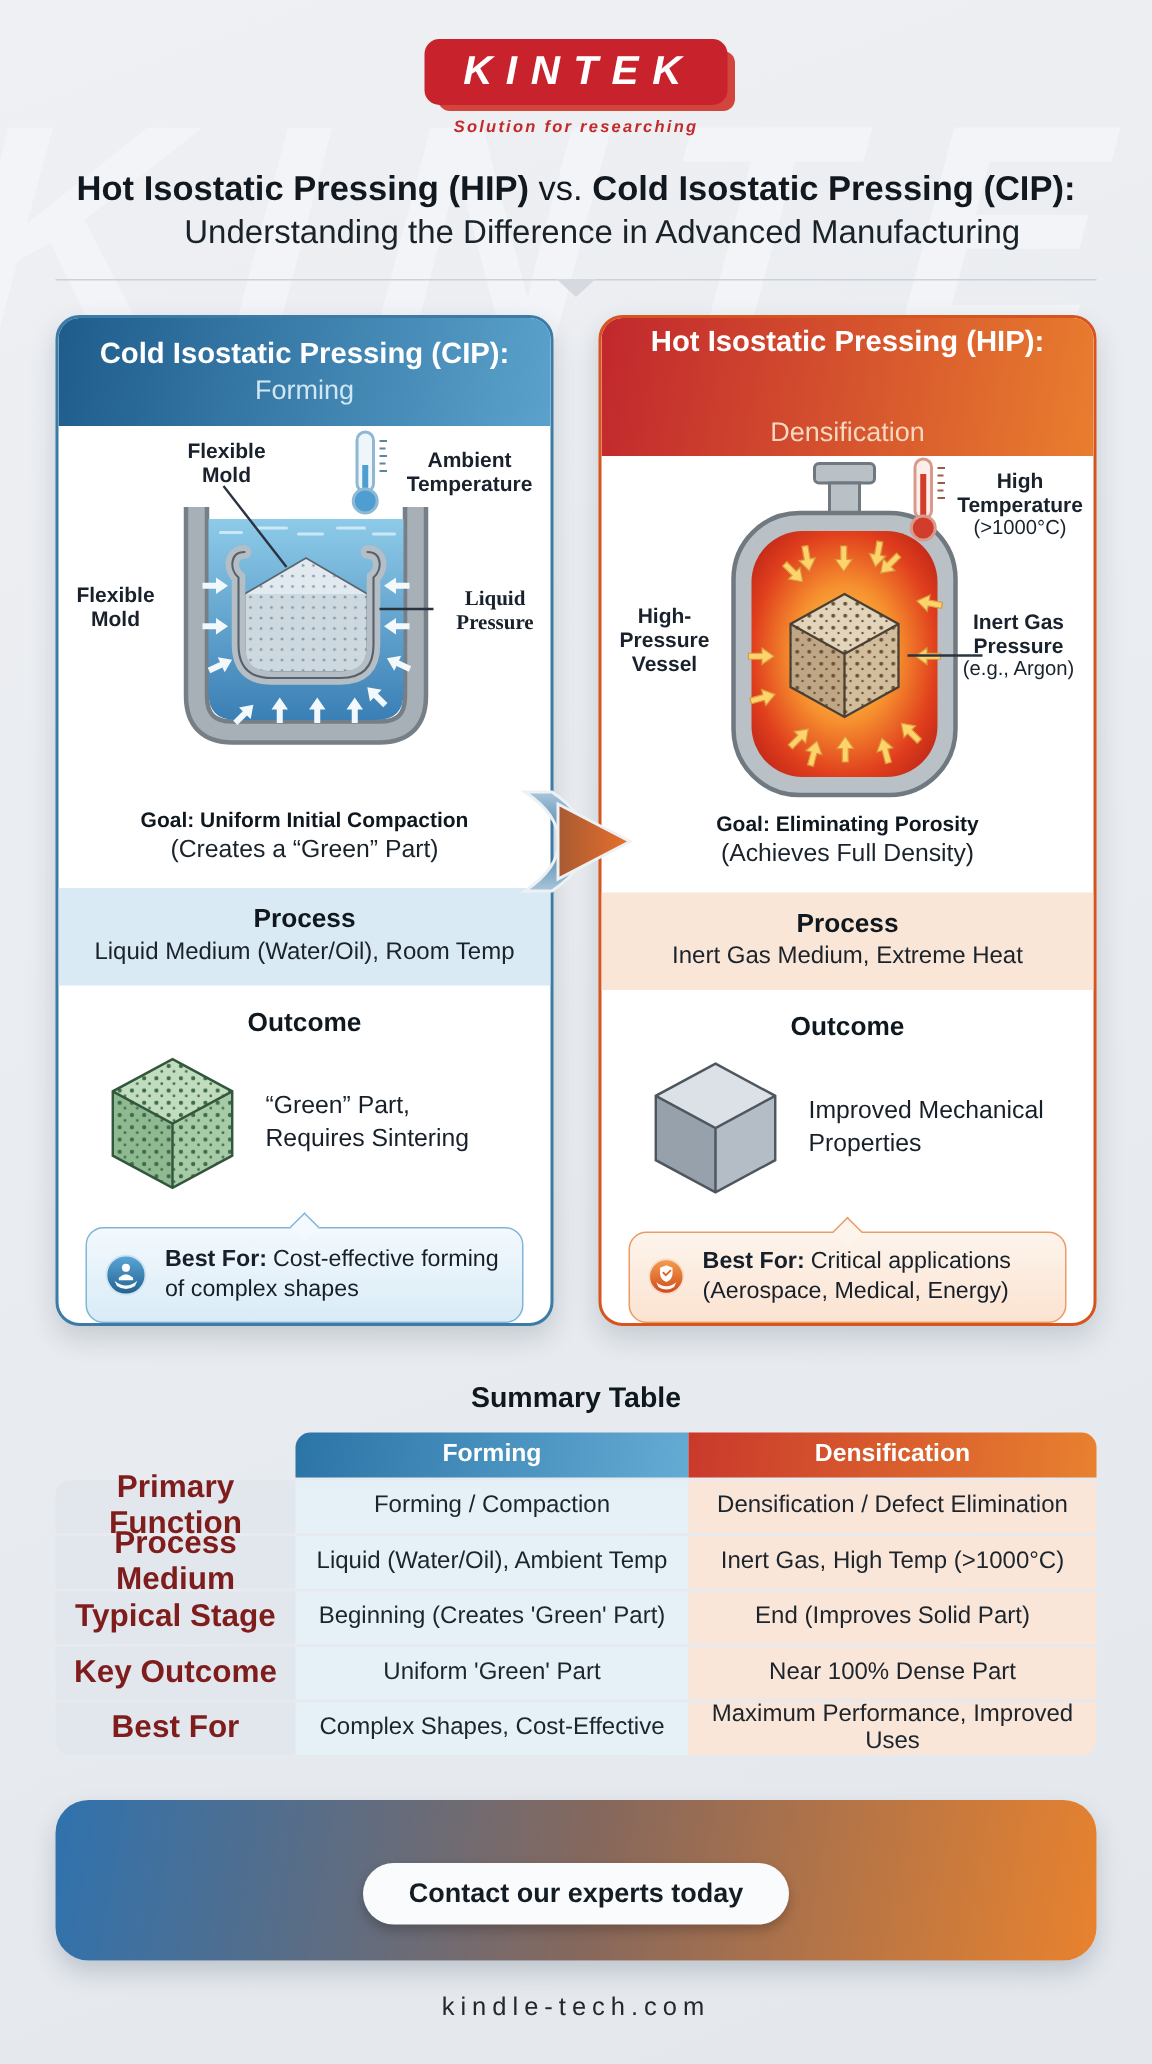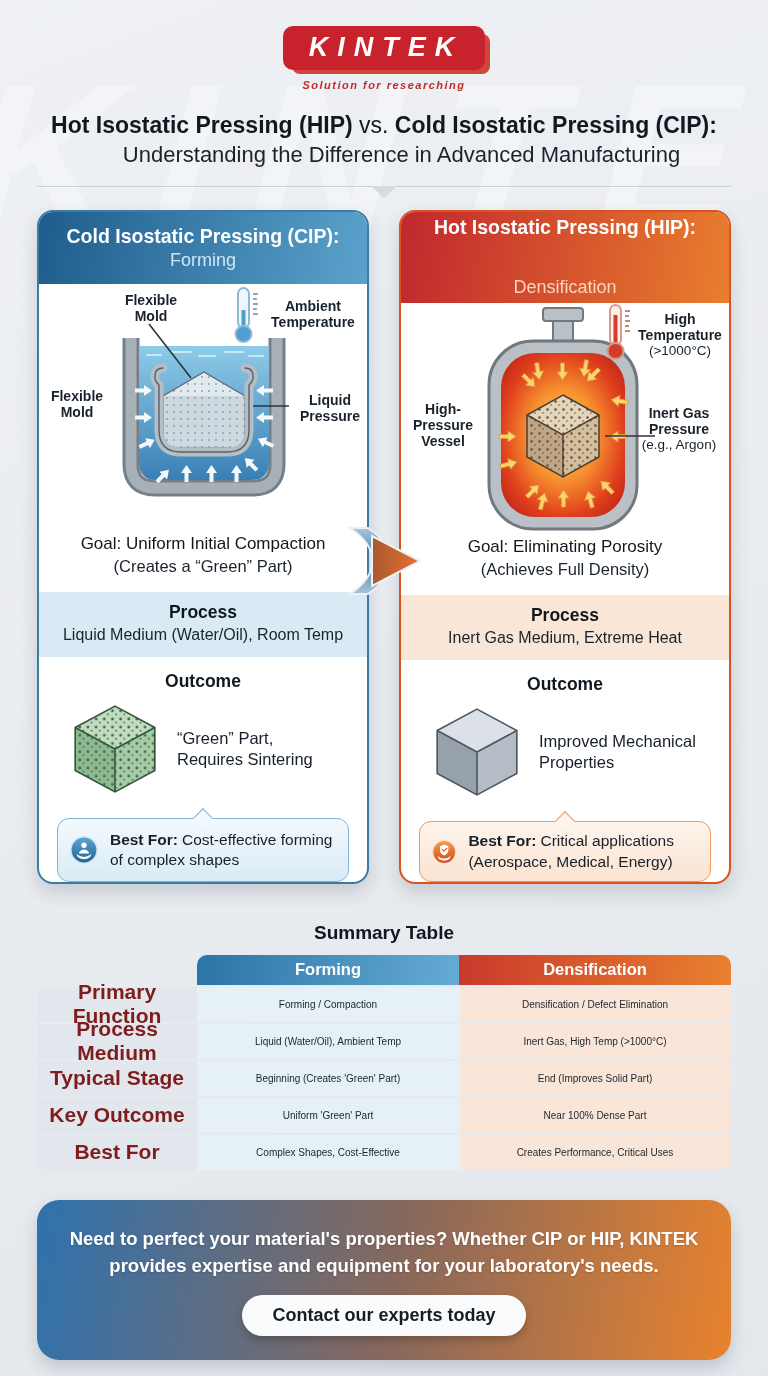--- a/index.html
+++ b/index.html
@@ -43,27 +43,27 @@
   .hip .card-sub { color:#f7d7bf; }
 
   .diagram { position:relative; height:238px; }
   .diagram svg { position:absolute; left:0; top:0; }
   .lbl { position:absolute; font-size:14px; font-weight:bold; color:#19222c;
     text-align:center; line-height:1.15; }
   .lbl .sub { font-weight:normal; font-size:13.5px; }
   .lbl-mold-top { left:74px; top:8px; width:76px; }
   .lbl-ambient  { left:222px; top:14px; width:104px; }
   .lbl-mold-left{ left:4px;  top:104px; width:68px; }
-  .lbl-liquid   { left:252px; top:108px; width:78px; }
+  .lbl-liquid   { left:252px; top:108px; width:78px;font-family:Liberation Serif, serif; }
   .lbl-hightemp { right:2px; top:8px;  width:94px; }
   .lbl-vessel   { left:2px;  top:98px; width:80px; }
   .lbl-inert    { right:0px; top:102px; width:100px; }
 
   .goal { text-align:center; padding:16px 10px 12px; }
-  .goal-main { font-weight:normal; font-size:17px; color:#10181f; }
+  .goal-main { font-weight:bold; font-size:14px; color:#10181f; }
   .goal-sub  { font-size:16.5px; color:#1a232c; margin-top:3px; }
   .process { text-align:center; padding:10px 8px 13px; margin-top:4px; }
   .cip .process { background:#daeaf4; }
   .hip .process { background:#fae6d6; }
   .sec-title { font-weight:bold; font-size:17.5px; color:#10181f; }
   .sec-desc  { font-size:16px; color:#1a232c; margin-top:3px; }
   .outcome { text-align:center; padding-top:14px; }
   .outcome-row { display:flex; align-items:center; justify-content:center; gap:16px; margin-top:8px; }
   .outcome-text { font-size:16.5px; color:#17202a; text-align:left; width:160px; line-height:1.3; }
 
@@ -82,21 +82,21 @@
 
   
   .summary-title { text-align:center; font-size:19px; font-weight:bold; color:#10181f; margin-top:38px; }
   .sum-table { width:694px; margin:11px auto 0; display:grid;
     grid-template-columns:160px 262px 272px; row-gap:2px; }
   .sum-table > div { display:flex; align-items:center; justify-content:center; text-align:center; }
   .h-blank { background:transparent; height:30px; }
   .h-col { height:30px; color:#fff; font-weight:bold; font-size:16.5px; }
   .h-form { background:linear-gradient(95deg,#2b74a6,#64abd4); border-radius:10px 0 0 0; }
   .h-dens { background:linear-gradient(95deg,#c9392b,#e8812f); border-radius:0 10px 0 0; }
-  .cell { height:35px; font-size:10px; color:#1c242c; padding:2px 6px; }
+  .cell { height:35px; font-size:16px; color:#1c242c; padding:2px 6px; }
   .cell-label { background:#e2e7ed; font-weight:bold; font-size:21px; color:#7f1d1d; }
   .cell-form { background:#e6f0f7; }
   .cell-dens { background:#f9e6d9; }
   .rad-tl { border-radius:10px 0 0 0; } .rad-bl { border-radius:0 0 0 10px; } .rad-br { border-radius:0 0 10px 0; }
 
   
   .cta { width:694px; margin:30px auto 0; border-radius:22px; padding:26px 20px 24px;
     background:linear-gradient(100deg,#2f72ae 0%,#87685c 52%,#e8822e 100%);
     text-align:center; box-shadow:0 8px 16px rgba(40,60,80,.2); }
   .cta p { color:#fff; font-weight:bold; font-size:18.5px; line-height:1.45; width:650px;
@@ -401,23 +401,22 @@
       <div class="cell cell-label">Typical Stage</div>
       <div class="cell cell-form">Beginning (Creates 'Green' Part)</div>
       <div class="cell cell-dens">End (Improves Solid Part)</div>
 
       <div class="cell cell-label">Key Outcome</div>
       <div class="cell cell-form">Uniform 'Green' Part</div>
       <div class="cell cell-dens">Near 100% Dense Part</div>
 
       <div class="cell cell-label rad-bl">Best For</div>
       <div class="cell cell-form">Complex Shapes, Cost-Effective</div>
-      <div class="cell cell-dens rad-br">Creates Performance, Critical Uses</div>
+      <div class="cell cell-dens rad-br">Maximum Performance, Improved Uses</div>
     </div>
 
     <section class="cta">
-      <p>Need to perfect your material's properties? Whether CIP or HIP, KINTEK provides expertise and equipment for your laboratory's needs.</p>
       <button class="cta-btn">Contact our experts today</button>
     </section>
 
     <div class="site">kindle-tech.com</div>
   </div>
 </div>
 
 </body></html>

